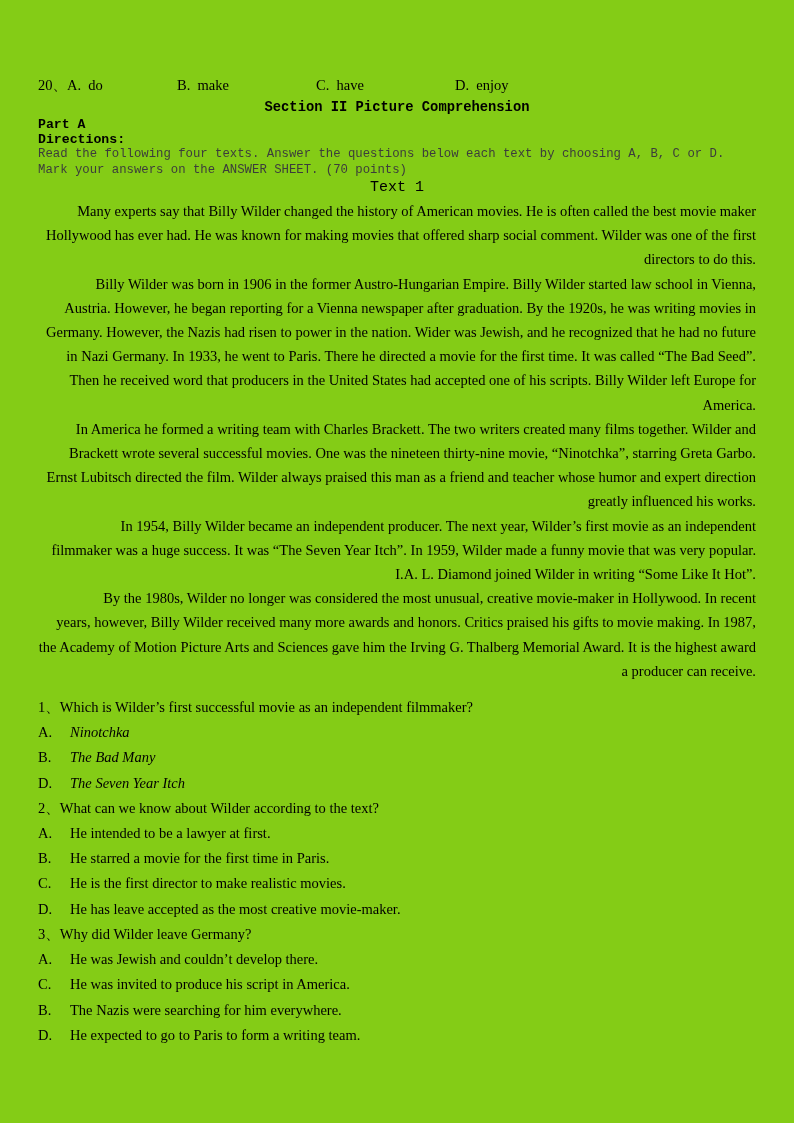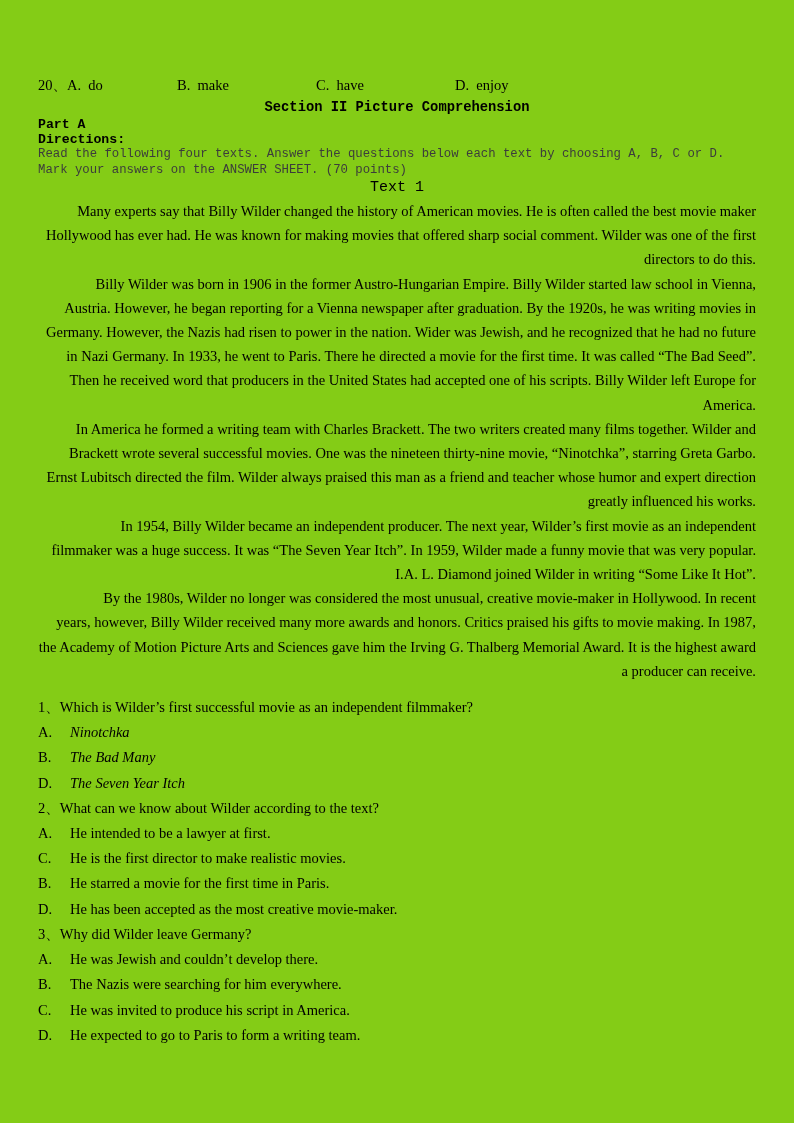--- a/index.html
+++ b/index.html
@@ -102,38 +102,38 @@
     </div>
     <div class="q-option">
       <span class="opt-letter">D.</span><span class="italic">The Seven Year Itch</span>
     </div>
 
     <div class="q-stem">2、What can we know about Wilder according to the text?</div>
     <div class="q-option">
       <span class="opt-letter">A.</span><span>He intended to be a lawyer at first.</span>
     </div>
     <div class="q-option">
+      <span class="opt-letter">B.</span><span>He starred a movie for the first time in Paris.</span>
+    </div>
+    <div class="q-option">
       <span class="opt-letter">C.</span><span>He is the first director to make realistic movies.</span>
     </div>
     <div class="q-option">
-      <span class="opt-letter">B.</span><span>He starred a movie for the first time in Paris.</span>
-    </div>
-    <div class="q-option">
-      <span class="opt-letter">D.</span><span>He has been accepted as the most creative movie-maker.</span>
+      <span class="opt-letter">D.</span><span>He has leave accepted as the most creative movie-maker.</span>
     </div>
 
     <div class="q-stem">3、Why did Wilder leave Germany?</div>
     <div class="q-option">
       <span class="opt-letter">A.</span><span>He was Jewish and couldn’t develop there.</span>
     </div>
     <div class="q-option">
-      <span class="opt-letter">B.</span><span>The Nazis were searching for him everywhere.</span>
+      <span class="opt-letter">C.</span><span>He was invited to produce his script in America.</span>
     </div>
     <div class="q-option">
-      <span class="opt-letter">C.</span><span>He was invited to produce his script in America.</span>
+      <span class="opt-letter">B.</span><span>The Nazis were searching for him everywhere.</span>
     </div>
     <div class="q-option">
       <span class="opt-letter">D.</span><span>He expected to go to Paris to form a writing team.</span>
     </div>
 
   </div>
 
 </div>
 
 </body></html>

